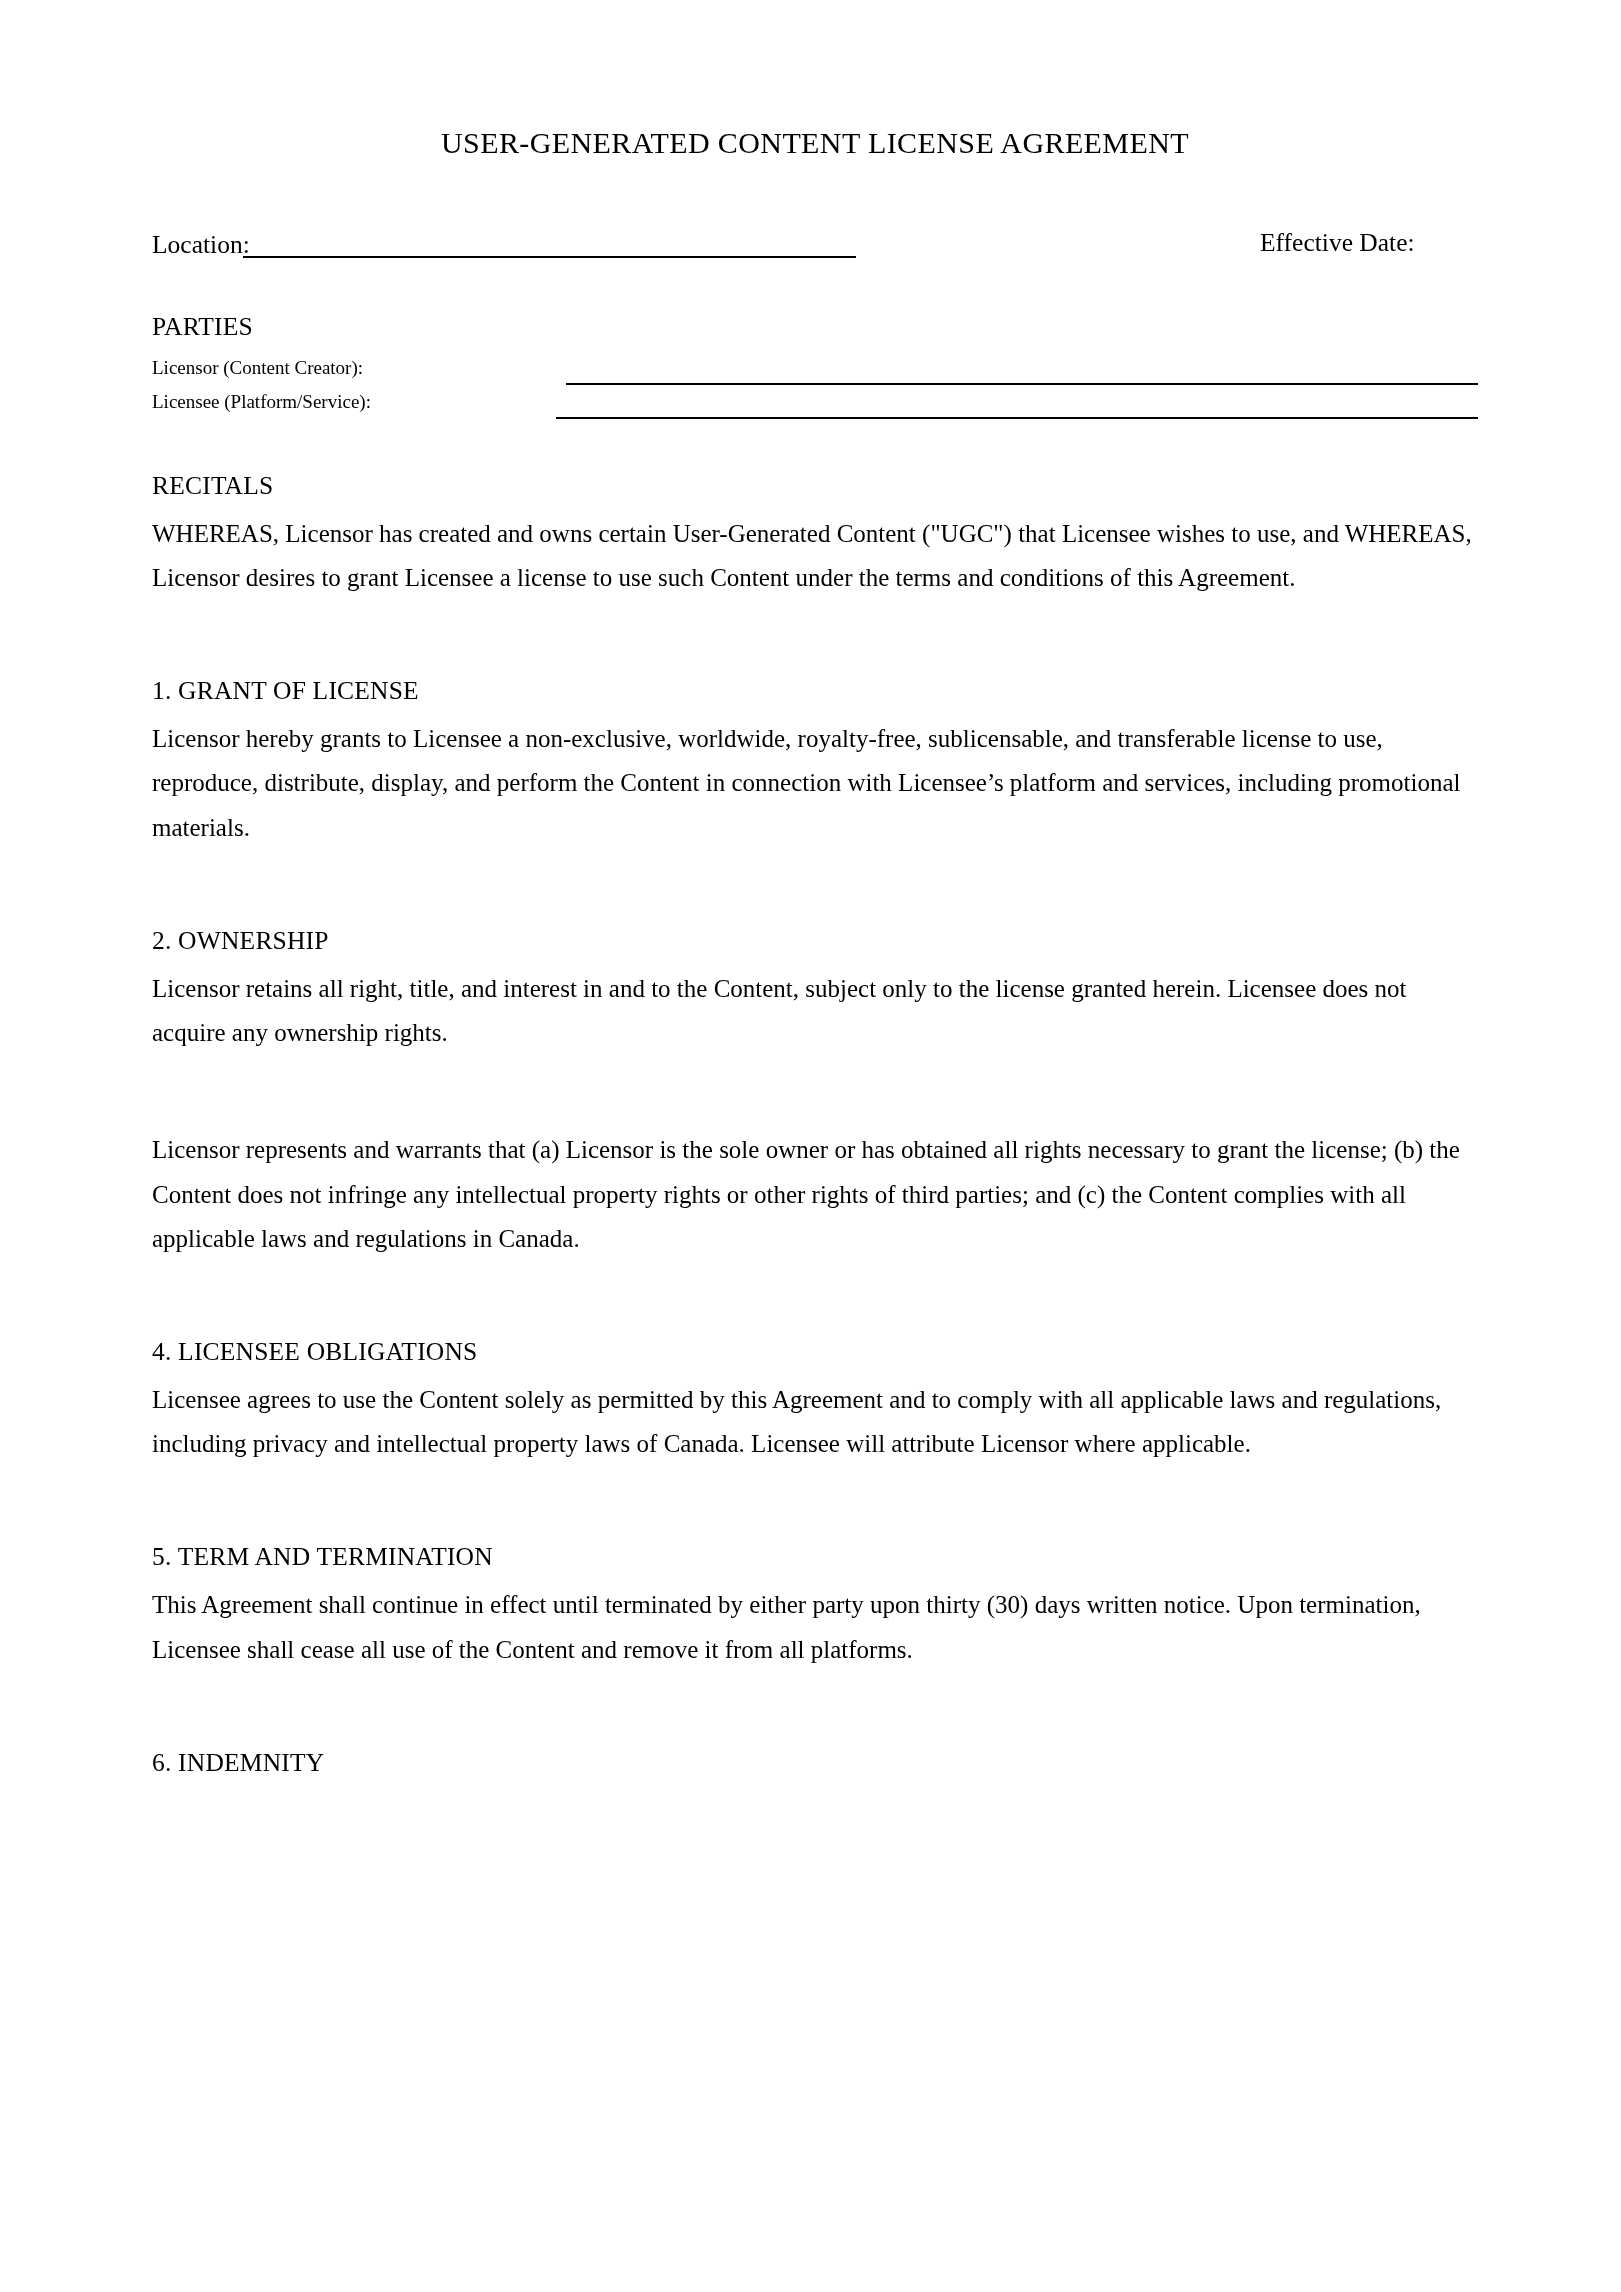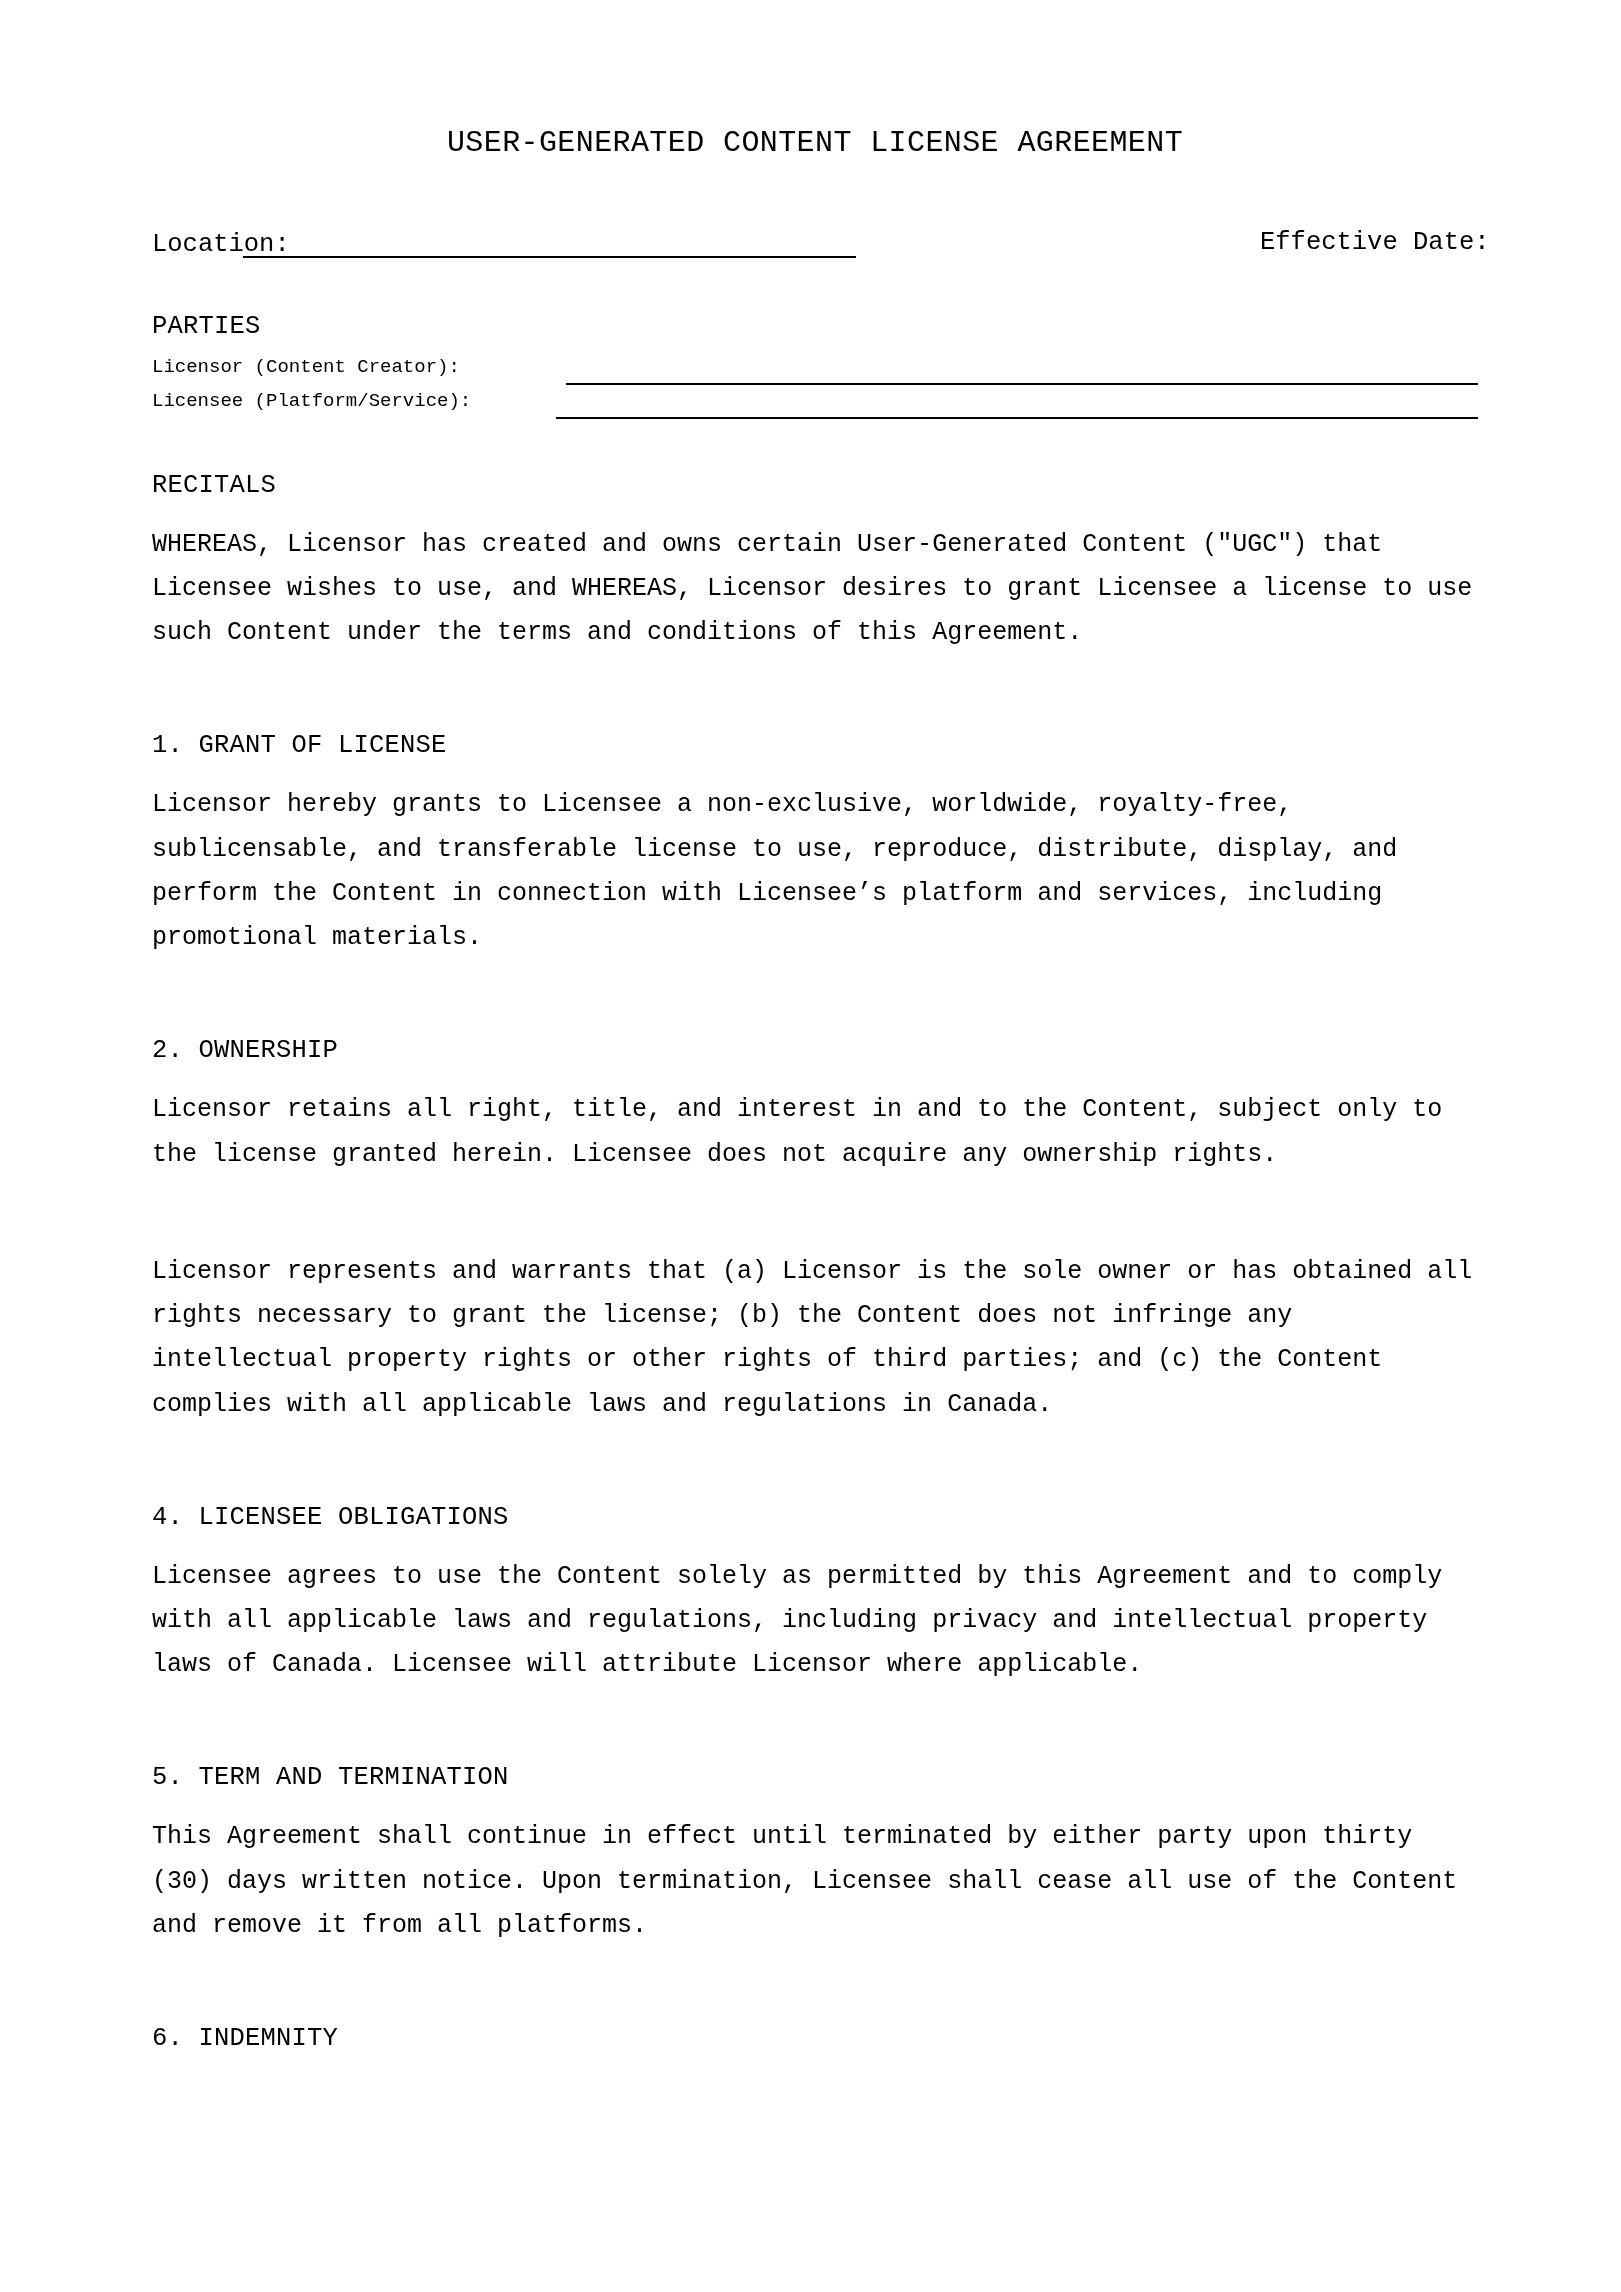--- a/index.html
+++ b/index.html
@@ -8,21 +8,21 @@
     padding: 0;
     background: #ffffff;
   }
 
   .page {
     position: relative;
     width: 1621px;
     height: 2085px;
     margin: 0 auto;
     background: #ffffff;
-    font-family: Liberation Mono, monospace;
+    font-family: Liberation Serif, serif;
     color: #000000;
     box-sizing: border-box;
     overflow: hidden;
   }
 
   .content {
     position: absolute;
     left: 152px;
     top: 0;
     width: 1326px;
@@ -84,21 +84,21 @@
   }
 
   .para {
     font-size: 25px;
     line-height: 1.77;
     margin: 0;
     text-align: left;
   }
 
   .section-heading + .para {
-    margin-top: 18px;
+    margin-top: 7px;
   }
 
   
   .parties-block {
     margin-top: 5.9px;
   }
 
   .parties-line {
     display: flex;
     align-items: flex-end;

